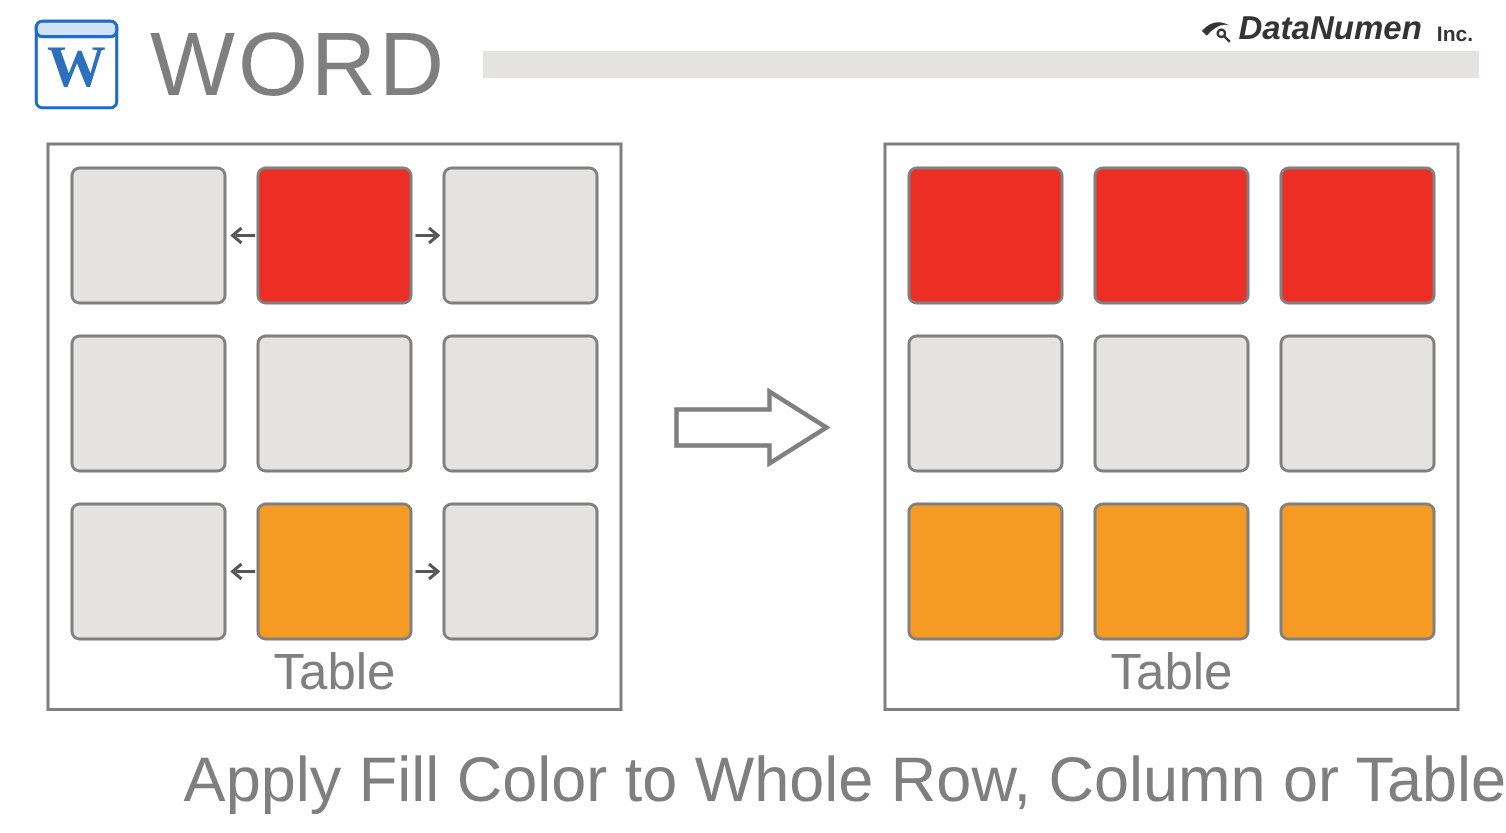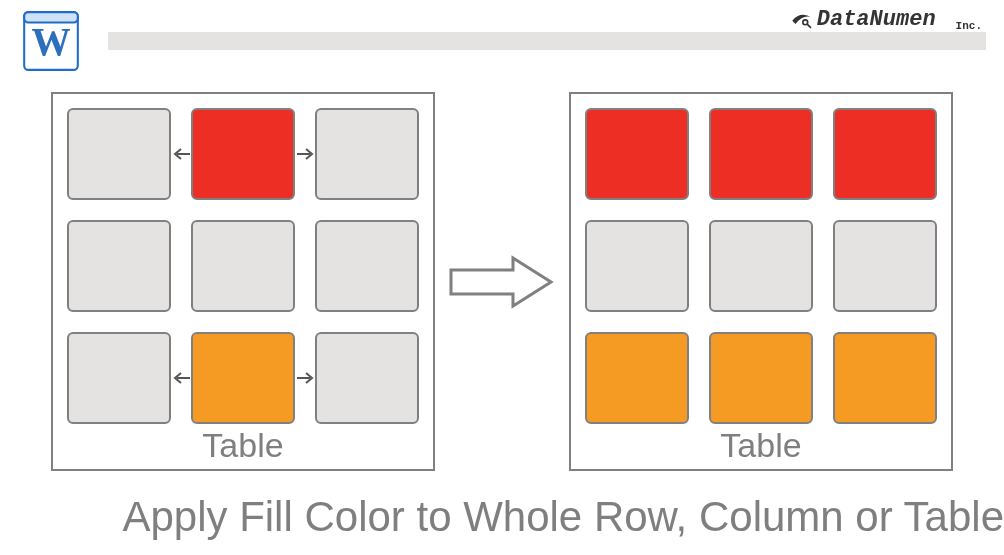--- a/index.html
+++ b/index.html
@@ -39,39 +39,38 @@
     }
     .brand-logo {
       position: absolute;
       top: 6px;
       right: 22px;
       font-size: 22px;
       font-weight: bold;
       font-style: italic;
       color: #343434;
       display: flex;
-      align-items: flex-end;
-      font-family: Liberation Mono, monospace;
+      align-items: flex-start;
     }
     .brand-swoosh {
       width: 26px;
       height: 26px;
       margin-right: 2px;
     }
     .brand-inc {
-      font-size: 11px;
+      font-size: 14px;
       font-style: normal;
-      margin-left: 20px;
+      margin-left: 10px;
       margin-top: 8px;
     }
     .diagram-area {
       display: flex;
       align-items: center;
       justify-content: center;
-      gap: 12px;
+      gap: 32px;
       margin-top: 18px;
       padding: 0 17px;
     }
     .table-box {
       border: 2px solid #808080;
       padding: 14px 14px 4px 14px;
       background: #ffffff;
     }
     .grid {
       display: grid;
@@ -114,20 +113,21 @@
   </style>
 </head>
 <body>
 
 <div class="header">
   <svg class="word-icon" viewBox="0 0 64 64">
     <rect x="6" y="4" width="52" height="56" rx="4" fill="#fff" stroke="#1f6cc9" stroke-width="2"></rect>
     <rect x="6" y="4" width="52" height="10" rx="4" fill="#cfe2f7" stroke="#1f6cc9" stroke-width="2"></rect>
     <text x="32" y="46" font-family="Georgia,serif" font-size="38" font-weight="bold" fill="#2b6fbd" text-anchor="middle">W</text>
   </svg>
+  <div class="header-title">WORD</div>
   <div class="header-bar"></div>
   <div class="brand-logo">
     <svg class="brand-swoosh" viewBox="0 0 32 32">
       <path d="M4 18 Q14 6 28 14 Q18 10 8 22 Z" fill="#343434"></path>
       <circle cx="20" cy="20" r="3" fill="none" stroke="#343434" stroke-width="2"></circle>
       <line x1="22" y1="22" x2="27" y2="27" stroke="#343434" stroke-width="2"></line>
     </svg>
     <span>DataNumen</span>
     <span class="brand-inc">Inc.</span>
   </div>

